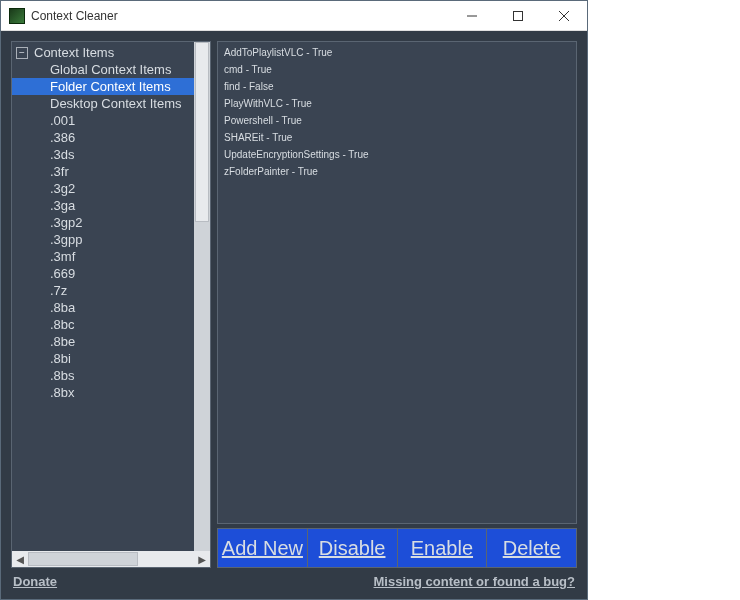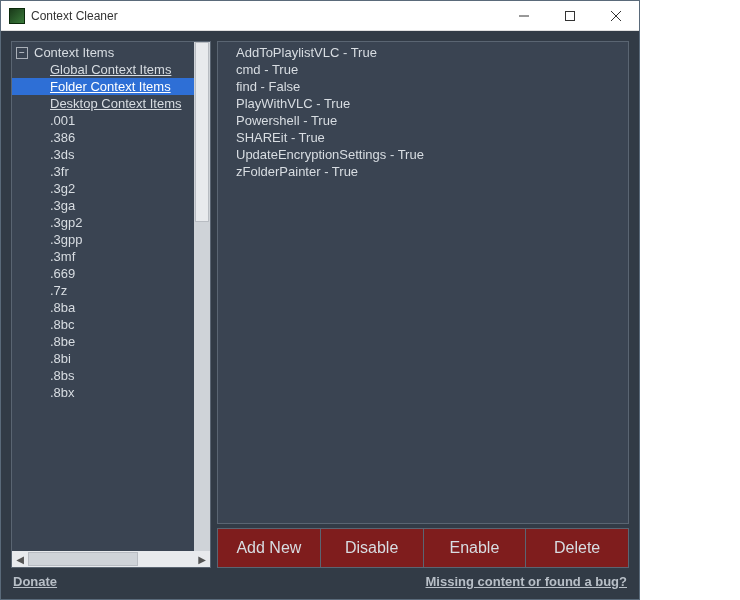--- a/index.html
+++ b/index.html
@@ -5,21 +5,21 @@
   * { box-sizing: border-box; margin: 0; padding: 0; }
   body {
     font-family: "Segoe UI", Tahoma, sans-serif;
     font-size: 13px;
     background: #fff;
     width: 740px;
     height: 600px;
     overflow: hidden;
   }
   .window {
-    width: 640px;
+    width: 588px;
     height: 600px;
     border: 1px solid #5a6a7a;
     display: flex;
     flex-direction: column;
     background: #fff;
   }
   .titlebar {
     height: 30px;
     background: #fff;
     display: flex;
@@ -78,21 +78,21 @@
     height: 100%;
     overflow: hidden;
   }
   .tree-row {
     display: flex;
     align-items: center;
     padding: 0 4px;
     white-space: nowrap;
   }
   .tree-row.root { padding-left: 4px; }
-  .tree-row.child { padding-left: 38px; text-decoration: underline; }
+  .tree-row.child { padding-left: 38px; }
   .tree-row.ext { padding-left: 38px; }
   .tree-row.selected {
     background: #2e6fd6;
     color: #fff;
   }
   .expander {
     width: 12px; height: 12px;
     border: 1px solid #aab0b8;
     display: inline-flex; align-items: center; justify-content: center;
     font-size: 10px; line-height: 1;
@@ -141,39 +141,40 @@
     flex: 1;
     display: flex;
     flex-direction: column;
     min-width: 0;
   }
   .detail {
     flex: 1;
     background: #3a4452;
     border: 1px solid #5a6572;
     color: #d8dde2;
-    font-size: 13px;
+    font-size: 10px;
     line-height: 17px;
-    padding: 2px 18px;
+    padding: 2px 6px;
     overflow: hidden;
   }
   .detail-row { white-space: nowrap; }
   .button-row {
     display: flex;
     height: 40px;
     margin-top: 4px;
     border: 1px solid #5a6572;
   }
   .action-btn {
     flex: 1;
-    background: #7f1d1d;
+    background: #1d4ed8;
     color: #d8dde2;
     display: flex; align-items: center; justify-content: center;
-    font-size: 16px;
+    font-size: 20px;
     border-right: 1px solid #5a6572;
+    text-decoration: underline;
   }
   .action-btn:last-child { border-right: none; }
   .footer {
     display: flex;
     justify-content: space-between;
     padding: 6px 2px 0 2px;
     color: #b8bfc7;
     font-size: 13px;
     font-weight: bold;
   }

